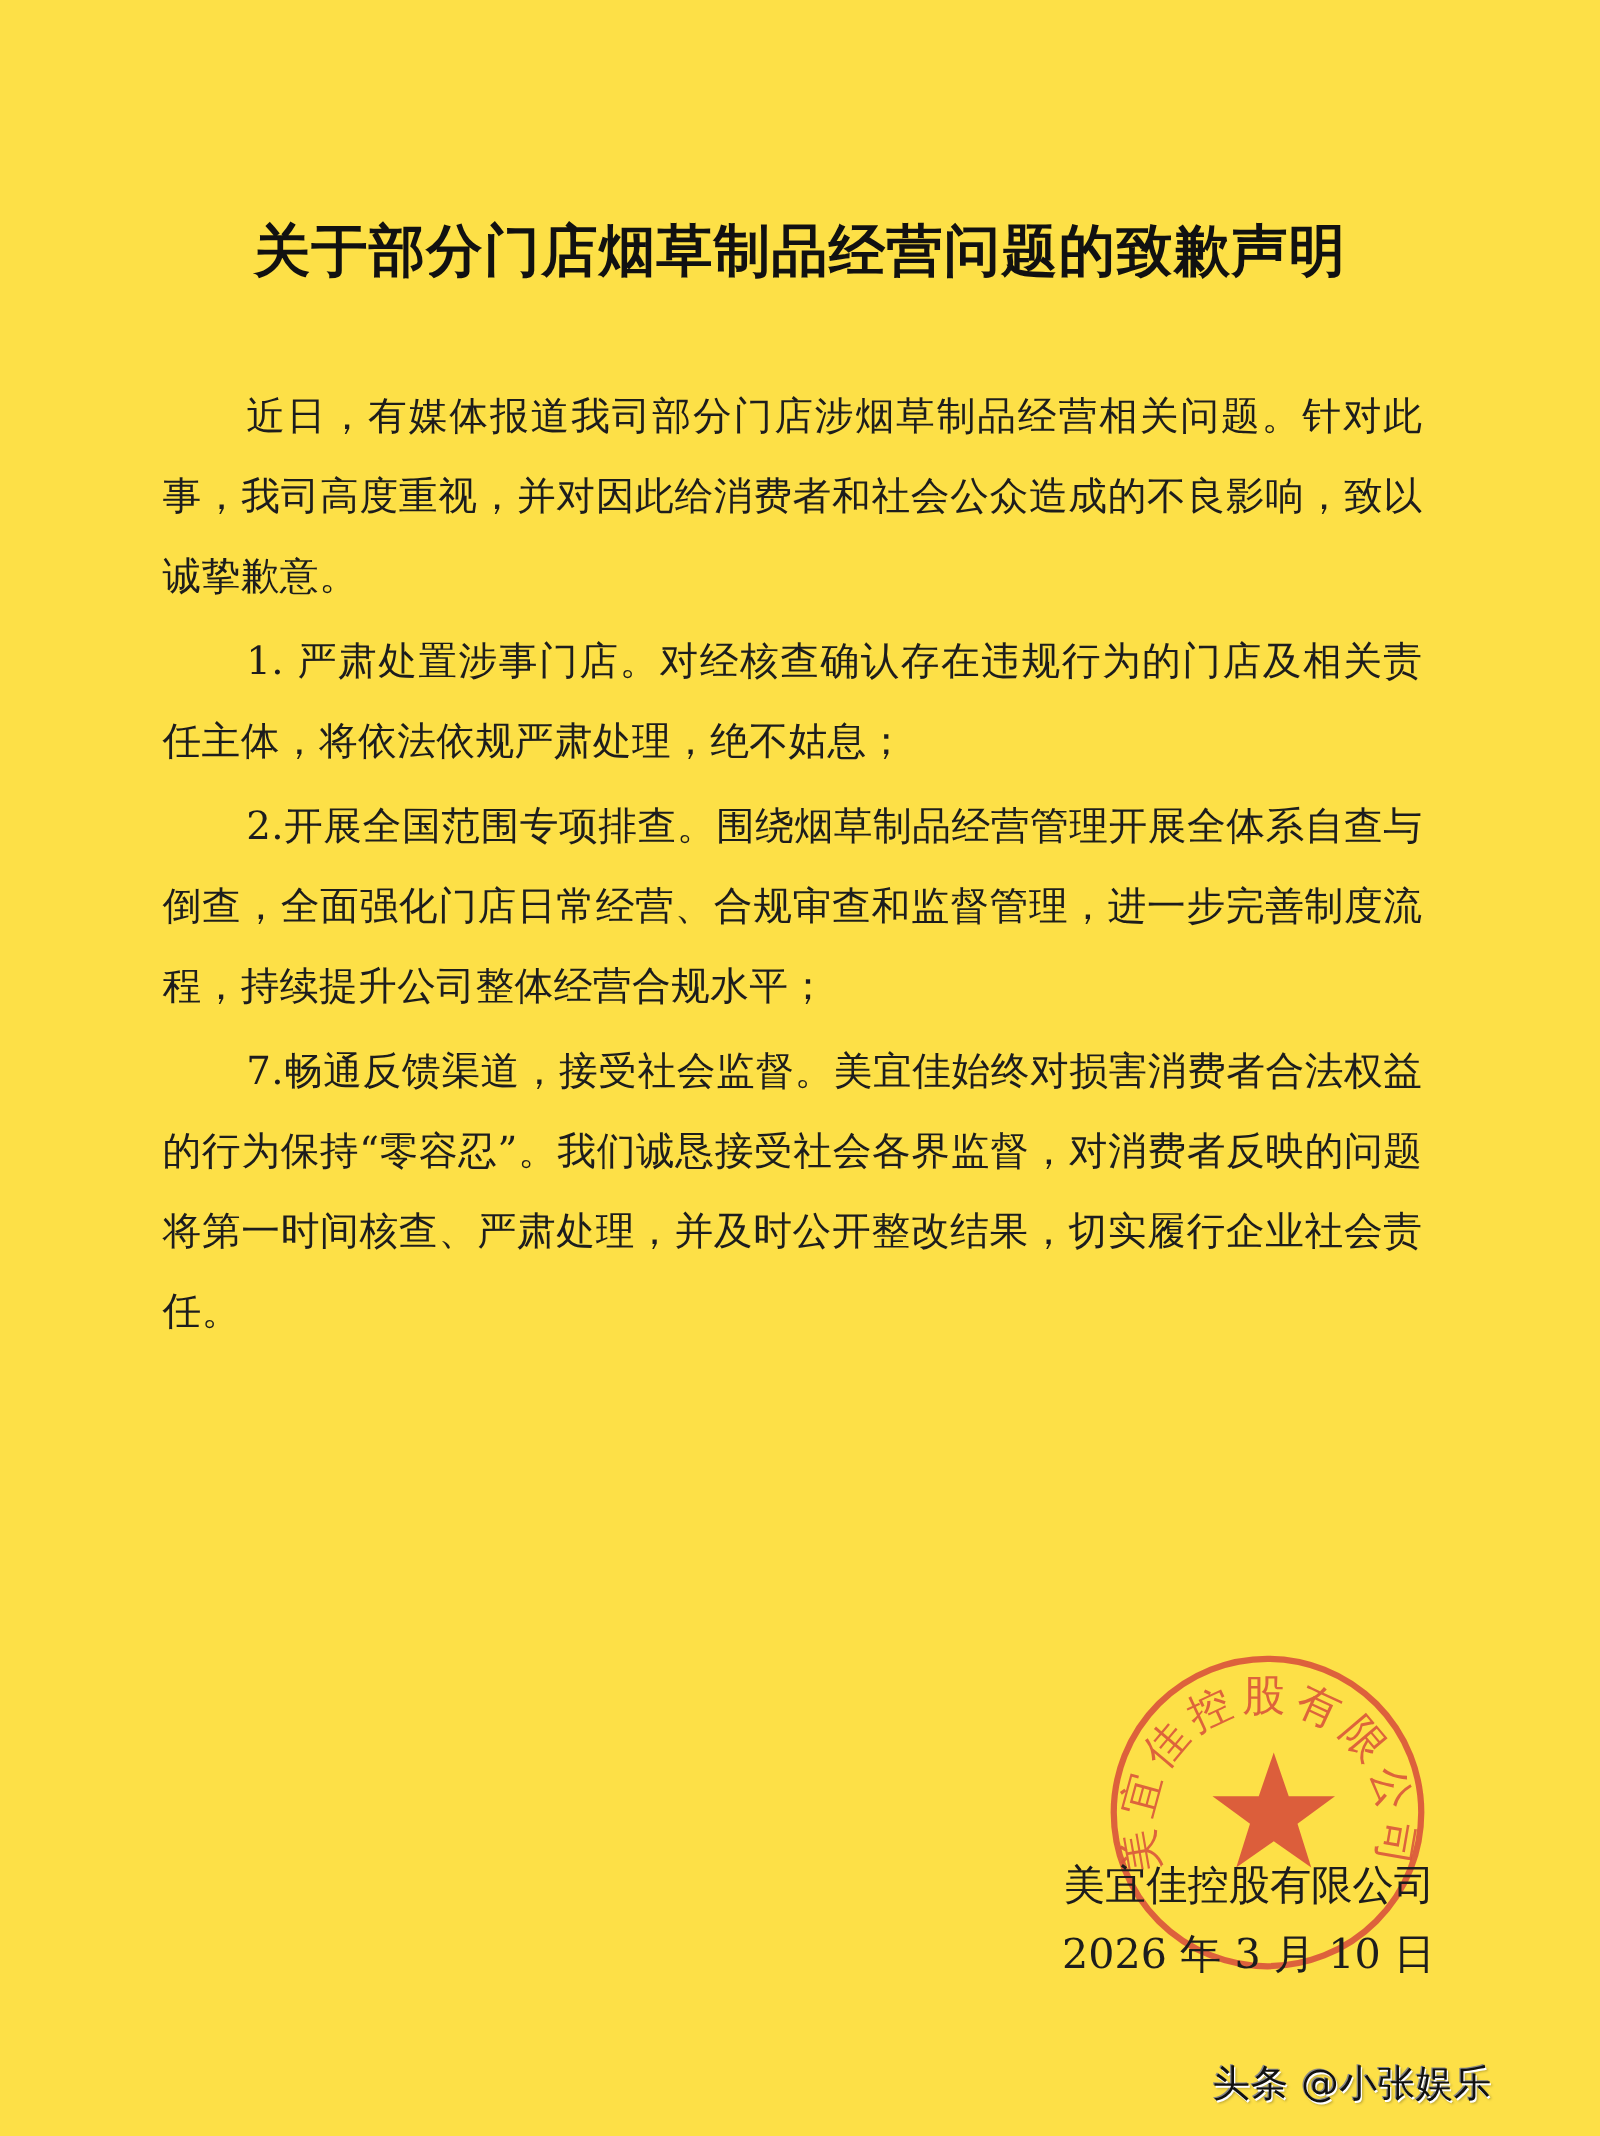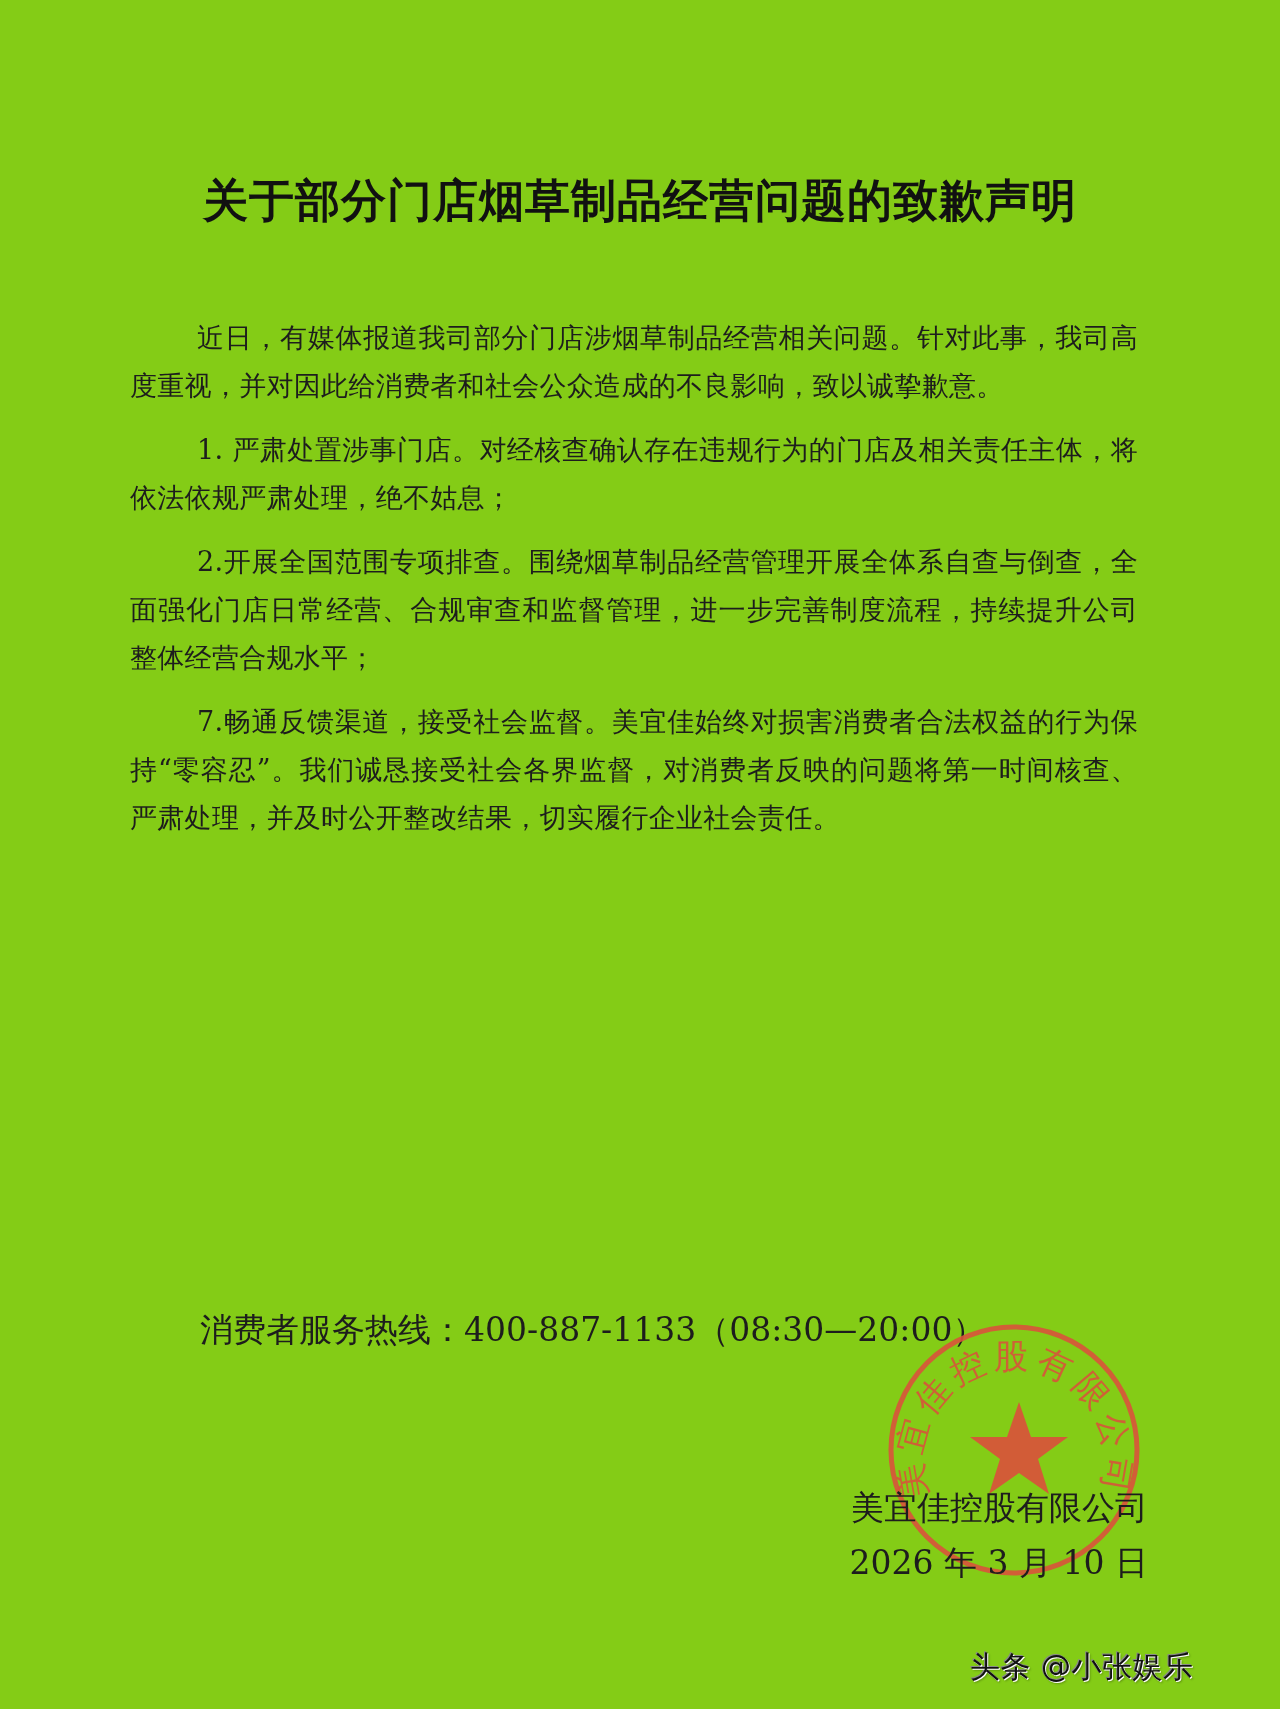--- a/index.html
+++ b/index.html
@@ -1,23 +1,23 @@
 <!DOCTYPE html>
 <html><head>
 <meta charset="utf-8">
 <style>
   html, body { margin: 0; padding: 0; background: #ffffff; }
   body { width: 1280px; height: 1709px; position: relative; overflow: hidden;
          font-family: "DejaVu Serif", "Liberation Serif", serif; color: #1a1a1a; }
-  .page { position: absolute; left: 0; top: 0; width: 1280px; height: 1709px; background: #84cc16; }
+  .page { position: absolute; left: 0; top: 0; width: 1280px; height: 1709px; background: #fde047; }
   .title { position: absolute; left: 0; width: 1280px; top: 176px; text-align: center;
            font-family: "DejaVu Sans", "Liberation Sans", sans-serif; font-size: 45px; font-weight: bold;
            letter-spacing: 1px; color: #111; margin: 0; line-height: 50px; }
   .body { position: absolute; left: 130px; top: 298px; width: 1008px; }
-  .para { margin: 16px 0 4px 0; font-size: 27px; line-height: 48px; text-indent: 67px;
+  .para { margin: 3px 0 4px 0; font-size: 31px; line-height: 64px; text-indent: 67px;
           text-align: justify; text-align-last: left; color: #1d1d1d; font-weight: 300; letter-spacing: 0.3px; }
   .hotline { position: absolute; left: 200px; top: 1306px; font-size: 33px; line-height: 48px; color: #1d1d1d; white-space: nowrap; }
   .stamp { position: absolute; left: 886px; top: 1322px; width: 256px; height: 256px; pointer-events: none; }
   .signature { position: absolute; right: 132px; top: 1480px; text-align: right; font-size: 33px; line-height: 55px; color: #1d1d1d; white-space: nowrap; z-index: 2; }
   .signature div { margin: 0; }
   .watermark { position: absolute; left: 970px; top: 1647px; font-family: "DejaVu Sans", "Liberation Sans", sans-serif;
                font-size: 30px; color: #111; white-space: nowrap;
                text-shadow: 1px 1px 0 #fff, -1px -1px 0 #888, 2px 2px 2px rgba(0,0,0,0.25); letter-spacing: 0.5px; }
 </style>
 </head>
@@ -27,21 +27,20 @@
 
   <h1 class="title">关于部分门店烟草制品经营问题的致歉声明</h1>
 
   <div class="body">
     <p class="para">近日，有媒体报道我司部分门店涉烟草制品经营相关问题。针对此事，我司高度重视，并对因此给消费者和社会公众造成的不良影响，致以诚挚歉意。</p>
     <p class="para">1. 严肃处置涉事门店。对经核查确认存在违规行为的门店及相关责任主体，将依法依规严肃处理，绝不姑息；</p>
     <p class="para">2.开展全国范围专项排查。围绕烟草制品经营管理开展全体系自查与倒查，全面强化门店日常经营、合规审查和监督管理，进一步完善制度流程，持续提升公司整体经营合规水平；</p>
     <p class="para">7.畅通反馈渠道，接受社会监督。美宜佳始终对损害消费者合法权益的行为保持“零容忍”。我们诚恳接受社会各界监督，对消费者反映的问题将第一时间核查、严肃处理，并及时公开整改结果，切实履行企业社会责任。</p>
   </div>
 
-  <div class="hotline">消费者服务热线：400-887-1133（08:30—20:00）</div>
 
   <svg class="stamp" viewBox="0 0 256 256">
     <defs>
       <path id="sealArc" d="M 52 190 A 92 92 0 1 1 204 190" fill="none"></path>
     </defs>
     <circle cx="128" cy="128" r="123" fill="none" stroke="#d9533b" stroke-width="5" opacity="0.9"></circle>
     <text font-family="DejaVu Serif, serif" font-size="34" fill="#d9533b" opacity="0.88" letter-spacing="6">
       <textPath href="#sealArc" startOffset="50%" text-anchor="middle">美宜佳控股有限公司</textPath>
     </text>
     <polygon fill="#d9533b" opacity="0.92" points="133,80 145,115 182,115 152,137 163,172 133,151 103,172 114,137 84,115 121,115"></polygon>

